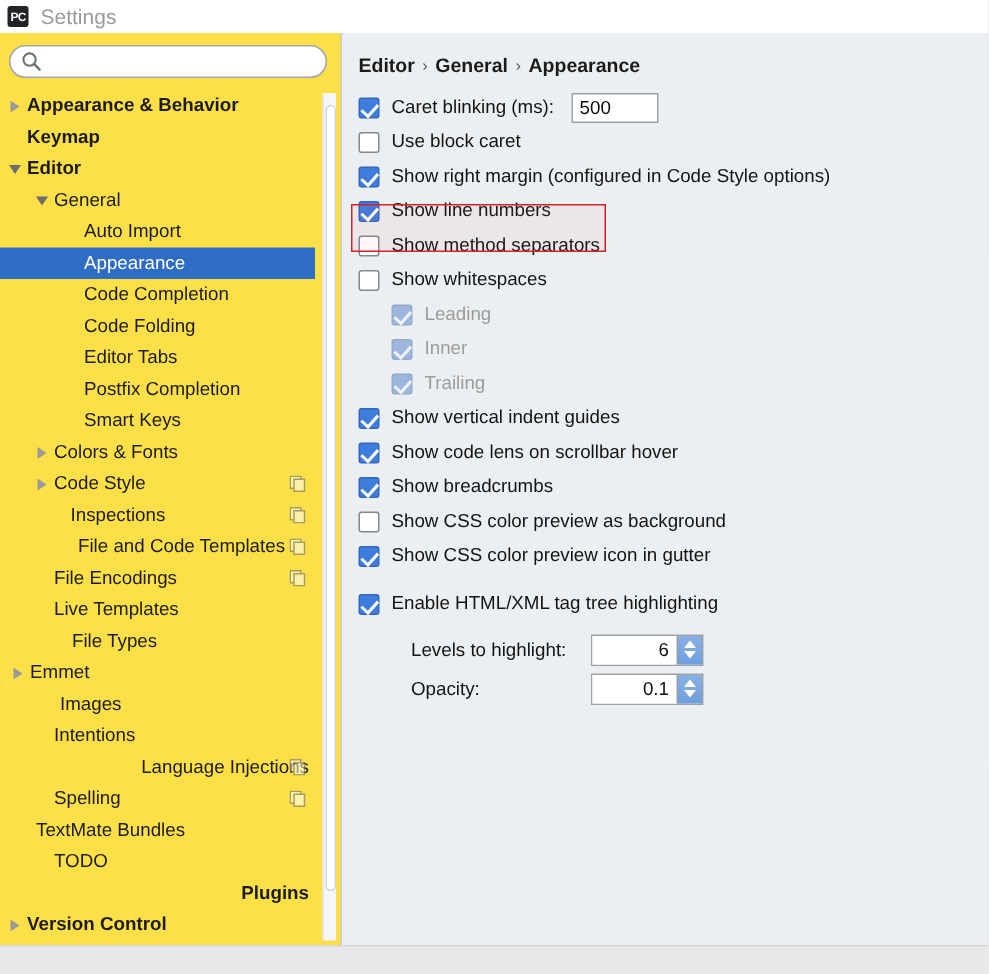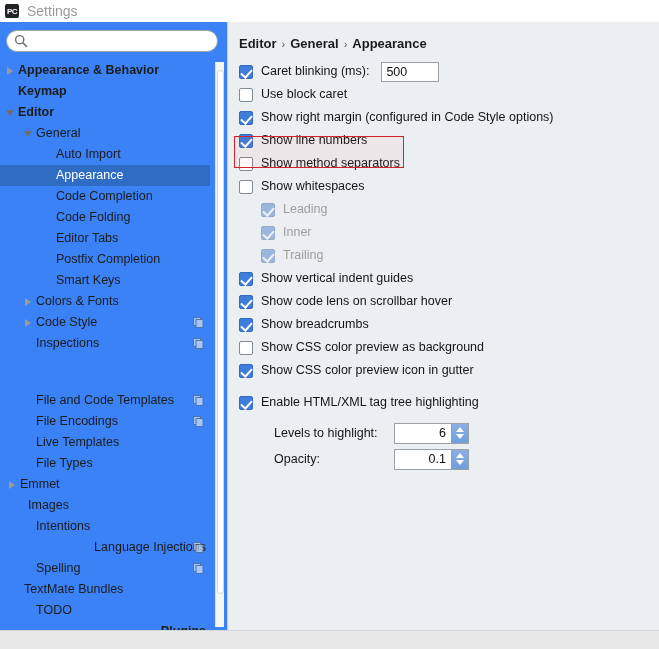--- a/index.html
+++ b/index.html
@@ -38,21 +38,21 @@
   .title-text {
     margin-left: 8px;
     font-size: 14px;
     color: #9a9a9a;
   }
 
   
   .left-panel {
     position: absolute; left: 0; top: 22px;
     width: 228px; height: 608px;
-    background: #3b82f6;
+    background: #fde047;
     border-right: 1px solid #c8ccd0;
   }
   .search-wrap {
     position: absolute; left: 6px; top: 8px;
     width: 212px; height: 22px;
   }
   .search-box {
     width: 100%; height: 22px;
     border: 1px solid #9fa6ac;
     border-radius: 11px;
@@ -349,57 +349,57 @@
           <span class="tree-label">Colors &amp; Fonts</span>
         </div>
         <div class="tree-row" style="padding-left: 24px;">
           <span class="arrow right"></span>
           <span class="tree-label">Code Style</span>
           <svg class="cfg-icon" viewBox="0 0 11 11">
             <rect x="0.5" y="0.5" width="7" height="8" fill="#fff" stroke="#5e6a74" stroke-width="1"></rect>
             <rect x="3" y="2.5" width="7" height="8" fill="#fff" stroke="#5e6a74" stroke-width="1"></rect>
           </svg>
         </div>
-        <div class="tree-row" style="padding-left: 24px;">
+        <div class="tree-row" style=" margin-left: 35px;">
           <span class="arrow none"></span>
           <span class="tree-label">Inspections</span>
           <svg class="cfg-icon" viewBox="0 0 11 11">
             <rect x="0.5" y="0.5" width="7" height="8" fill="#fff" stroke="#5e6a74" stroke-width="1"></rect>
             <rect x="3" y="2.5" width="7" height="8" fill="#fff" stroke="#5e6a74" stroke-width="1"></rect>
           </svg>
         </div>
-        <div class="tree-row" style="padding-left: 24px; margin-top: 36px;">
+        <div class="tree-row" style="padding-left: 40px;">
           <span class="arrow none"></span>
           <span class="tree-label">File and Code Templates</span>
           <svg class="cfg-icon" viewBox="0 0 11 11">
             <rect x="0.5" y="0.5" width="7" height="8" fill="#fff" stroke="#5e6a74" stroke-width="1"></rect>
             <rect x="3" y="2.5" width="7" height="8" fill="#fff" stroke="#5e6a74" stroke-width="1"></rect>
           </svg>
         </div>
         <div class="tree-row" style="padding-left: 24px;">
           <span class="arrow none"></span>
           <span class="tree-label">File Encodings</span>
           <svg class="cfg-icon" viewBox="0 0 11 11">
             <rect x="0.5" y="0.5" width="7" height="8" fill="#fff" stroke="#5e6a74" stroke-width="1"></rect>
             <rect x="3" y="2.5" width="7" height="8" fill="#fff" stroke="#5e6a74" stroke-width="1"></rect>
           </svg>
         </div>
         <div class="tree-row" style="padding-left: 24px;">
           <span class="arrow none"></span>
           <span class="tree-label">Live Templates</span>
         </div>
-        <div class="tree-row" style="padding-left: 24px;">
+        <div class="tree-row" style="padding-left: 24px; gap: 12px;">
           <span class="arrow none"></span>
           <span class="tree-label">File Types</span>
         </div>
         <div class="tree-row" style="padding-left: 8px;">
           <span class="arrow right"></span>
           <span class="tree-label">Emmet</span>
         </div>
-        <div class="tree-row" style="padding-left: 16px; align-items: center;">
+        <div class="tree-row" style="padding-left: 28px; align-items: center;">
           <span class="arrow none"></span>
           <span class="tree-label">Images</span>
         </div>
         <div class="tree-row" style="padding-left: 24px;">
           <span class="arrow none"></span>
           <span class="tree-label">Intentions</span>
         </div>
         <div class="tree-row" style="padding-left: 24px; justify-content: flex-end;">
           <span class="arrow none"></span>
           <span class="tree-label">Language Injections</span>
@@ -423,20 +423,21 @@
         <div class="tree-row" style="padding-left: 24px;">
           <span class="arrow none"></span>
           <span class="tree-label">TODO</span>
         </div>
         <div class="tree-row bold" style="padding-left: 6px; justify-content: space-between;">
           <span class="arrow none"></span>
           <span class="tree-label">Plugins</span>
         </div>
         <div class="tree-row bold" style="padding-left: 6px;">
           <span class="arrow right"></span>
+          <span class="tree-label">Version Control</span>
         </div>
       </div>
 
     <div class="tree-scrollbar">
       <div class="tree-thumb"></div>
     </div>
   </div>
 
   <div class="right-panel">
 

